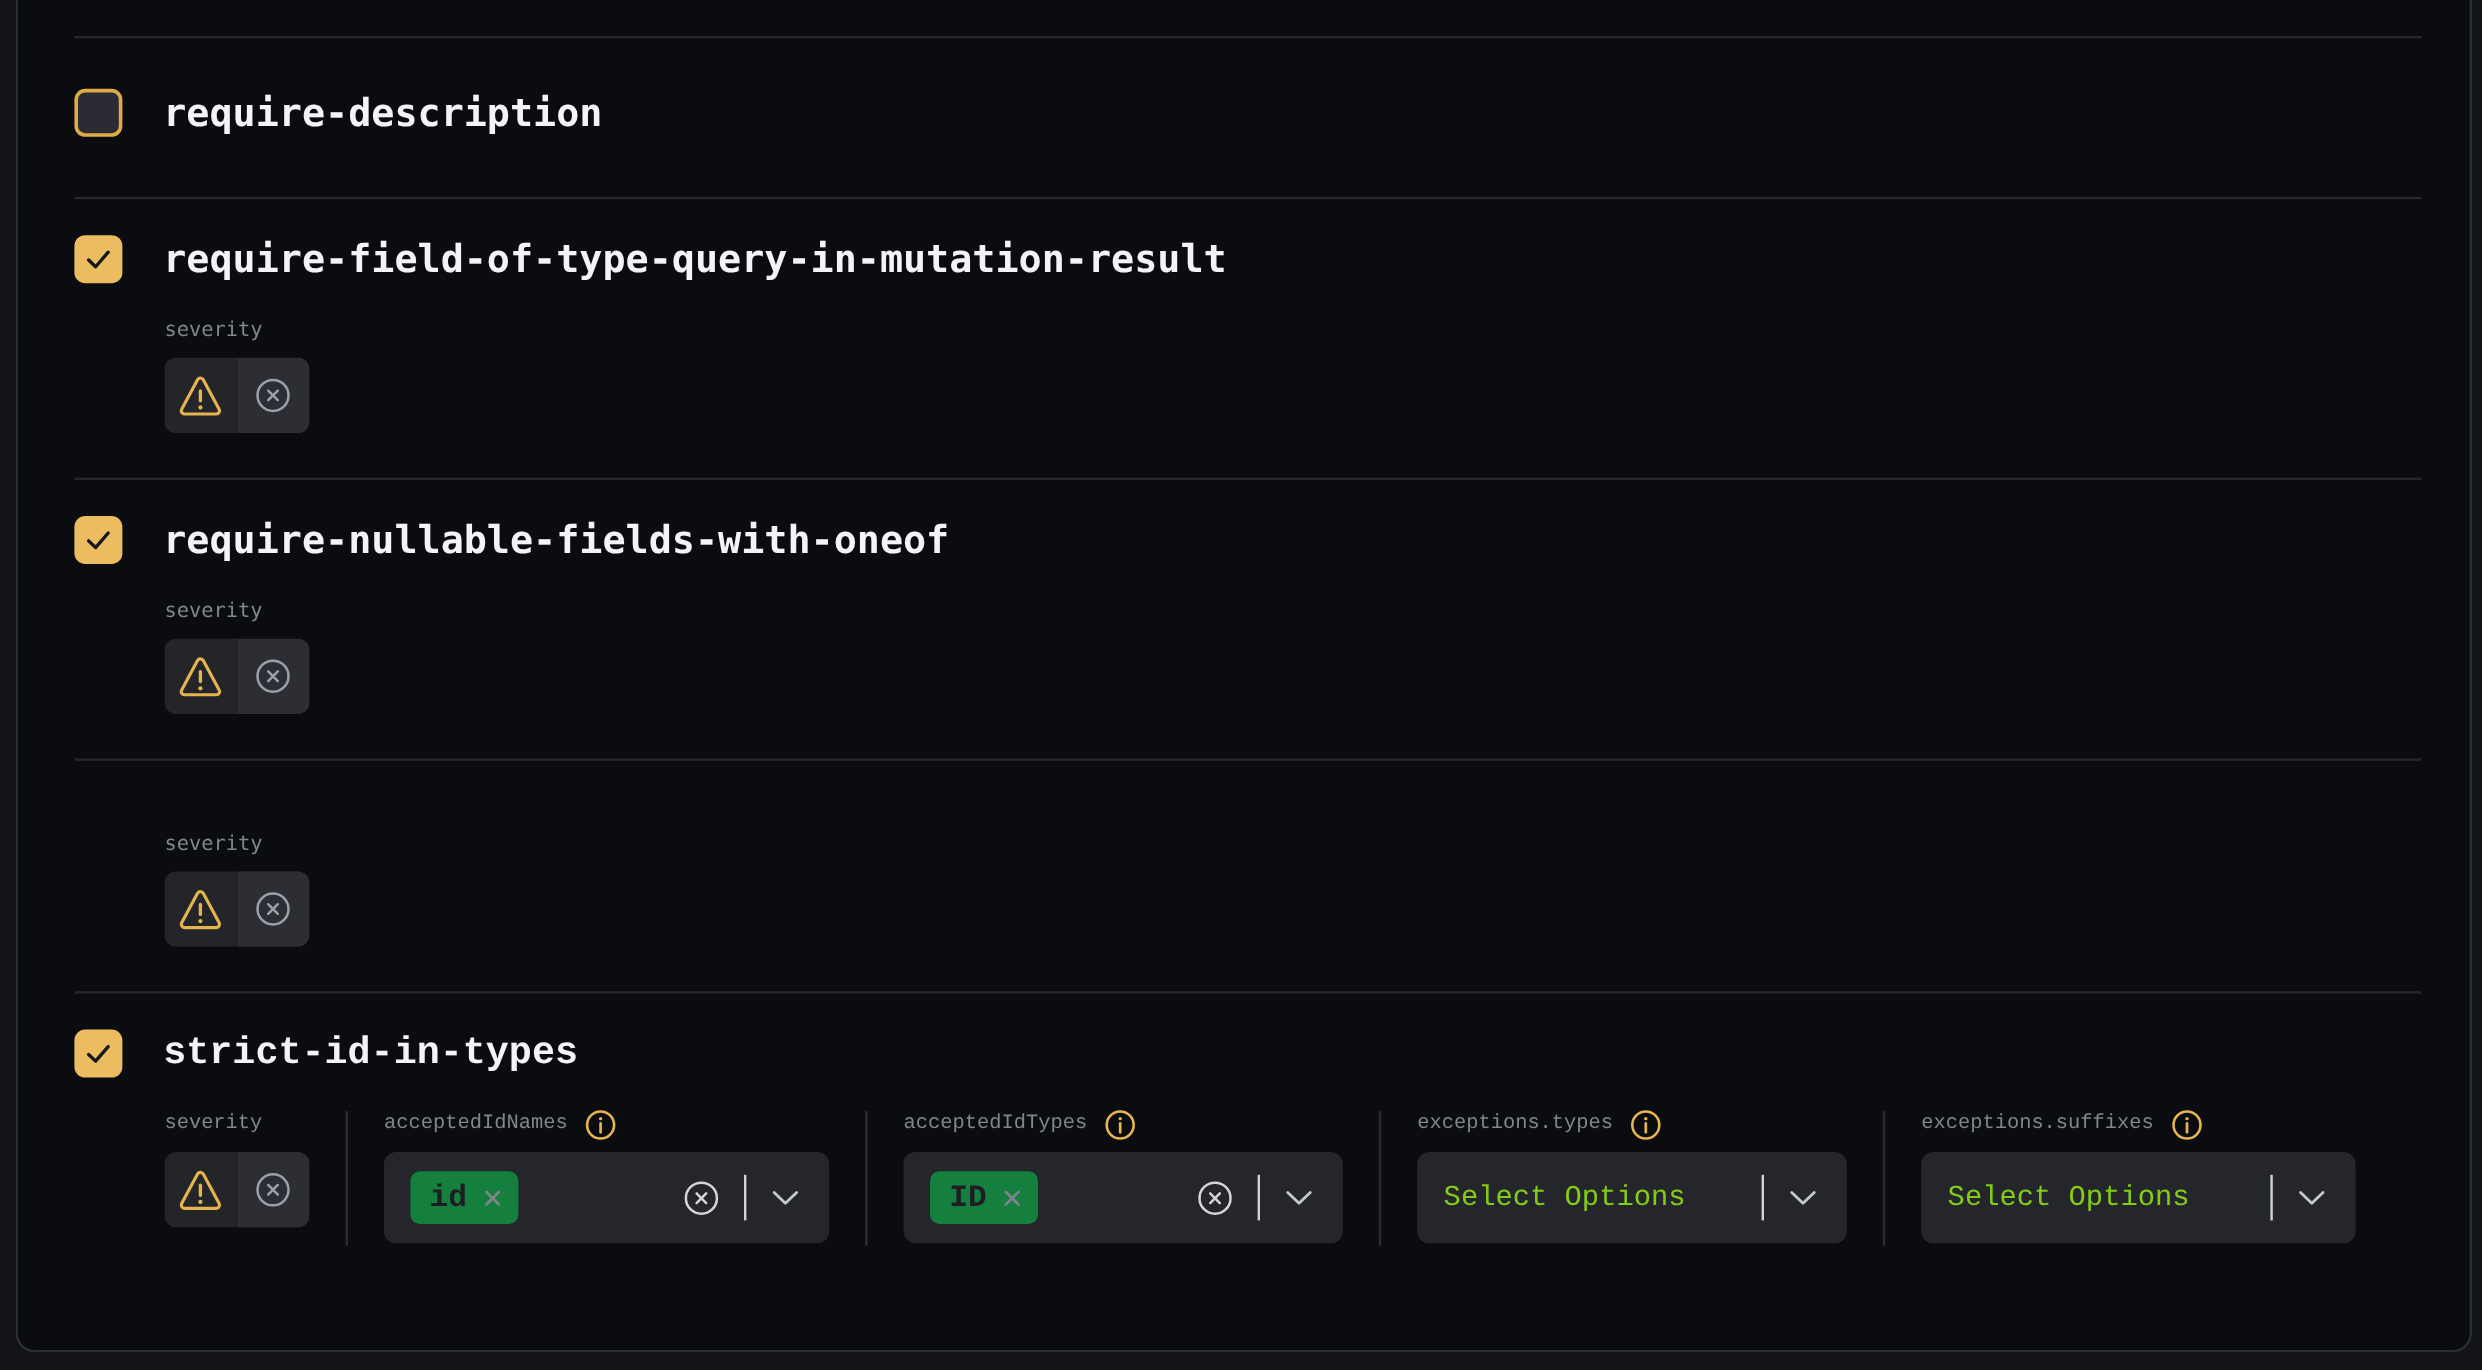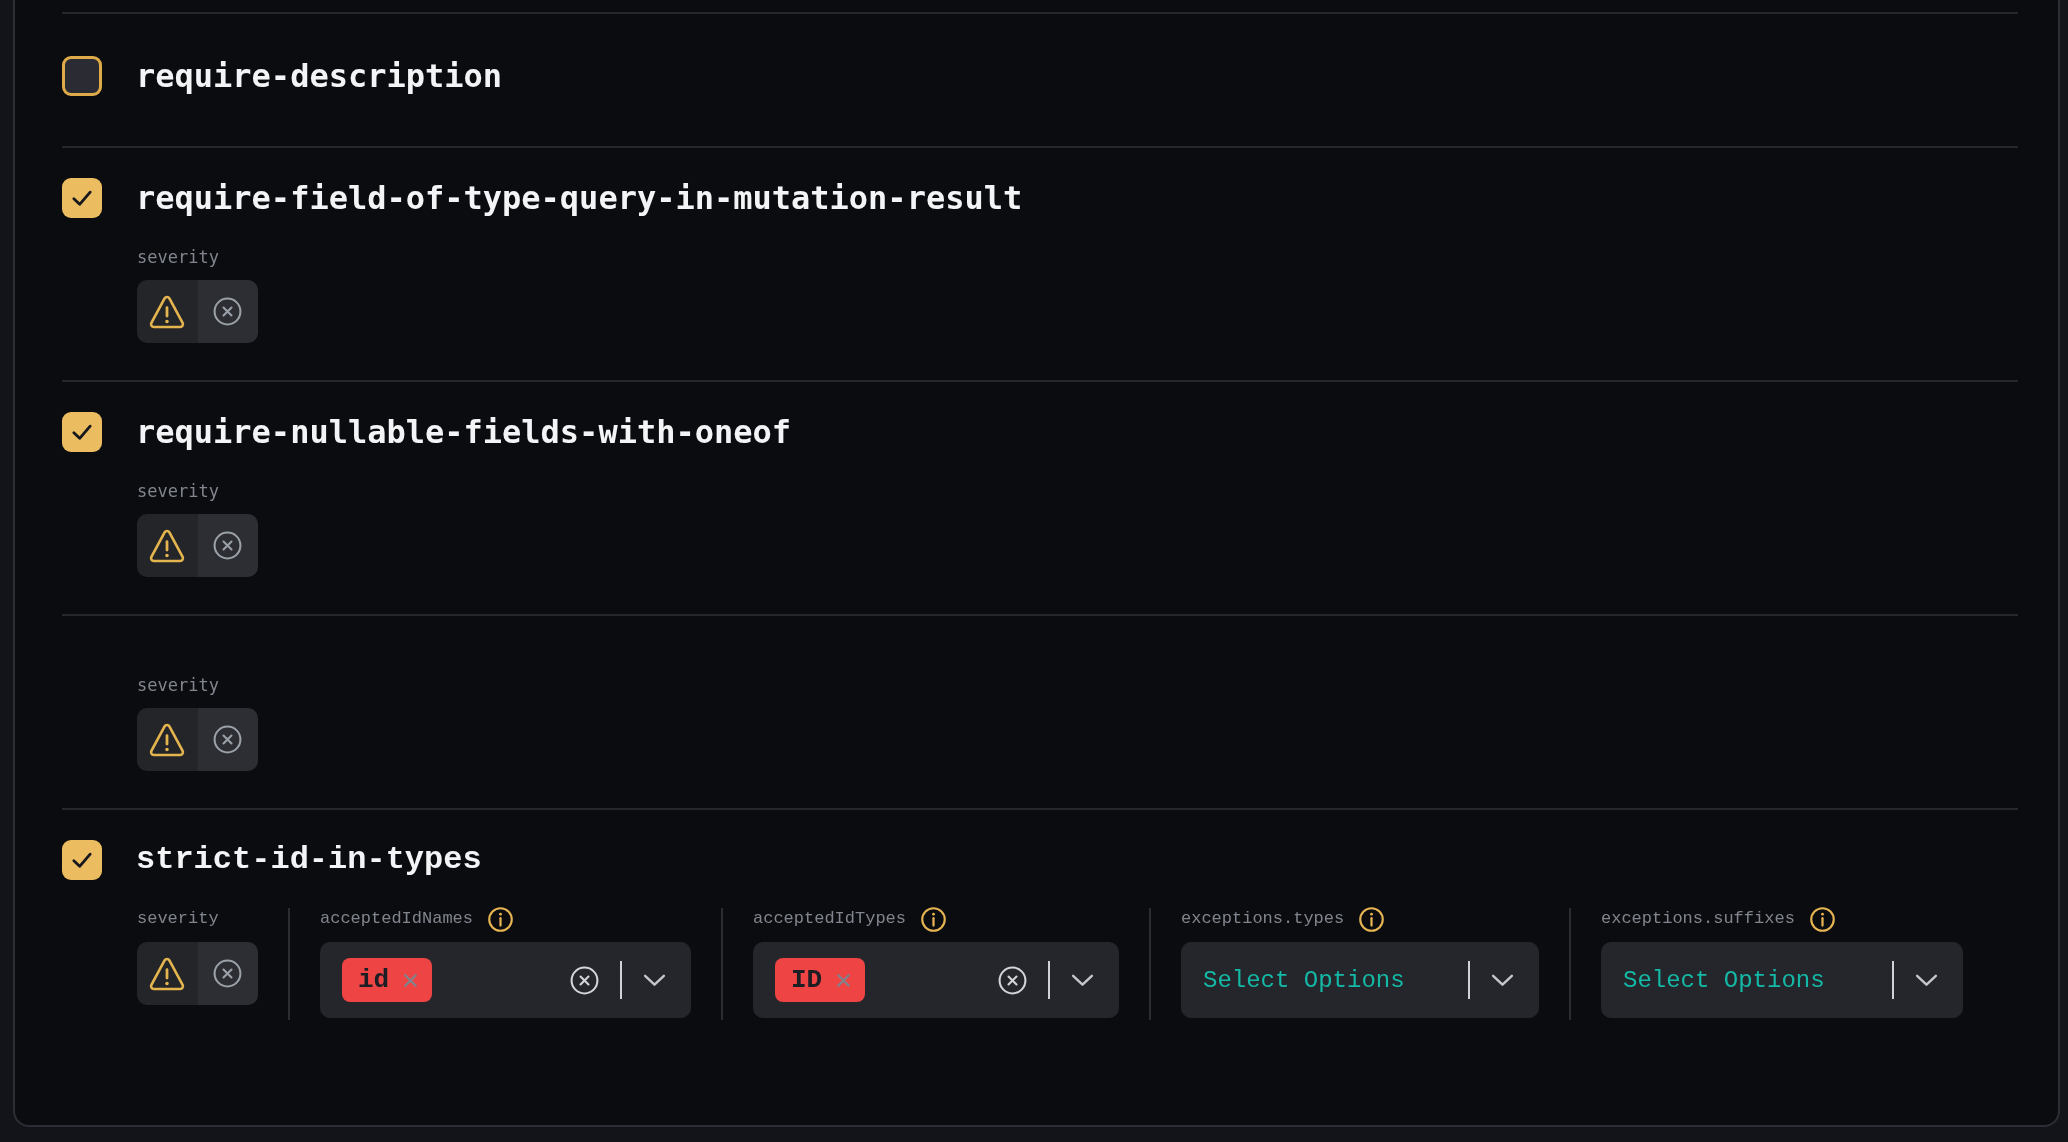--- a/index.html
+++ b/index.html
@@ -12,21 +12,21 @@
   .card {
     position:relative;
     margin-left:13px;
     width:2047px;
     height:1127px;
     background:#0b0c10;
     border-left:2px solid #2c2e35;
     border-right:2px solid #2c2e35;
     border-bottom:2px solid #2c2e35;
     border-radius:0 0 16px 16px;
-    padding:12px 40px 0 47px;
+    padding:30px 40px 0 47px;
     overflow:hidden;
   }
   .hdiv { height:2px; background:#26272d; }
 
   .rule { padding:30px 0 37px; }
   .rule.first { padding:42px 0 50px; }
   .rule.last { padding-bottom:69px;font-family:Liberation Mono, monospace; }
 
   .rule-head { display:flex; align-items:center; gap:34px; }
   .checkbox {
@@ -61,27 +61,27 @@
 
   .select {
     margin-top:12px; height:76px;
     border-radius:10px; background:#25262b;
     display:flex; align-items:center;
     padding:0 24px 0 22px; cursor:pointer;
   }
   .w1 { width:371px; } .w2 { width:366px; } .w3 { width:358px; } .w4 { width:362px; }
   .select .spacer { flex:1; }
   .chip {
-    height:44px; background:#ef4444; border-radius:8px;
+    height:44px; background:#15803d; border-radius:8px;
     display:inline-flex; align-items:center; gap:12px;
     padding:0 12px 0 16px; flex:none;
   }
   .chip-text { font-size:26px; font-weight:bold; color:#1d1e24; line-height:44px; }
   .chip-x { display:flex; background:none; border:none; cursor:pointer; padding:0; }
-  .placeholder { font-size:24px; color:#14b8a6; white-space:nowrap; }
+  .placeholder { font-size:24px; color:#84cc16; white-space:nowrap; }
   .clear-btn { display:flex; background:none; border:none; cursor:pointer; padding:0; margin:0; }
   .vsep { flex:none; width:2px; height:38px; background:#d0d2d6; margin:0 20px; }
   .icon { display:flex; flex:none; }
 </style>
 </head>
 <body>
 
 <div class="card">
 
   <div class="hdiv"></div>

